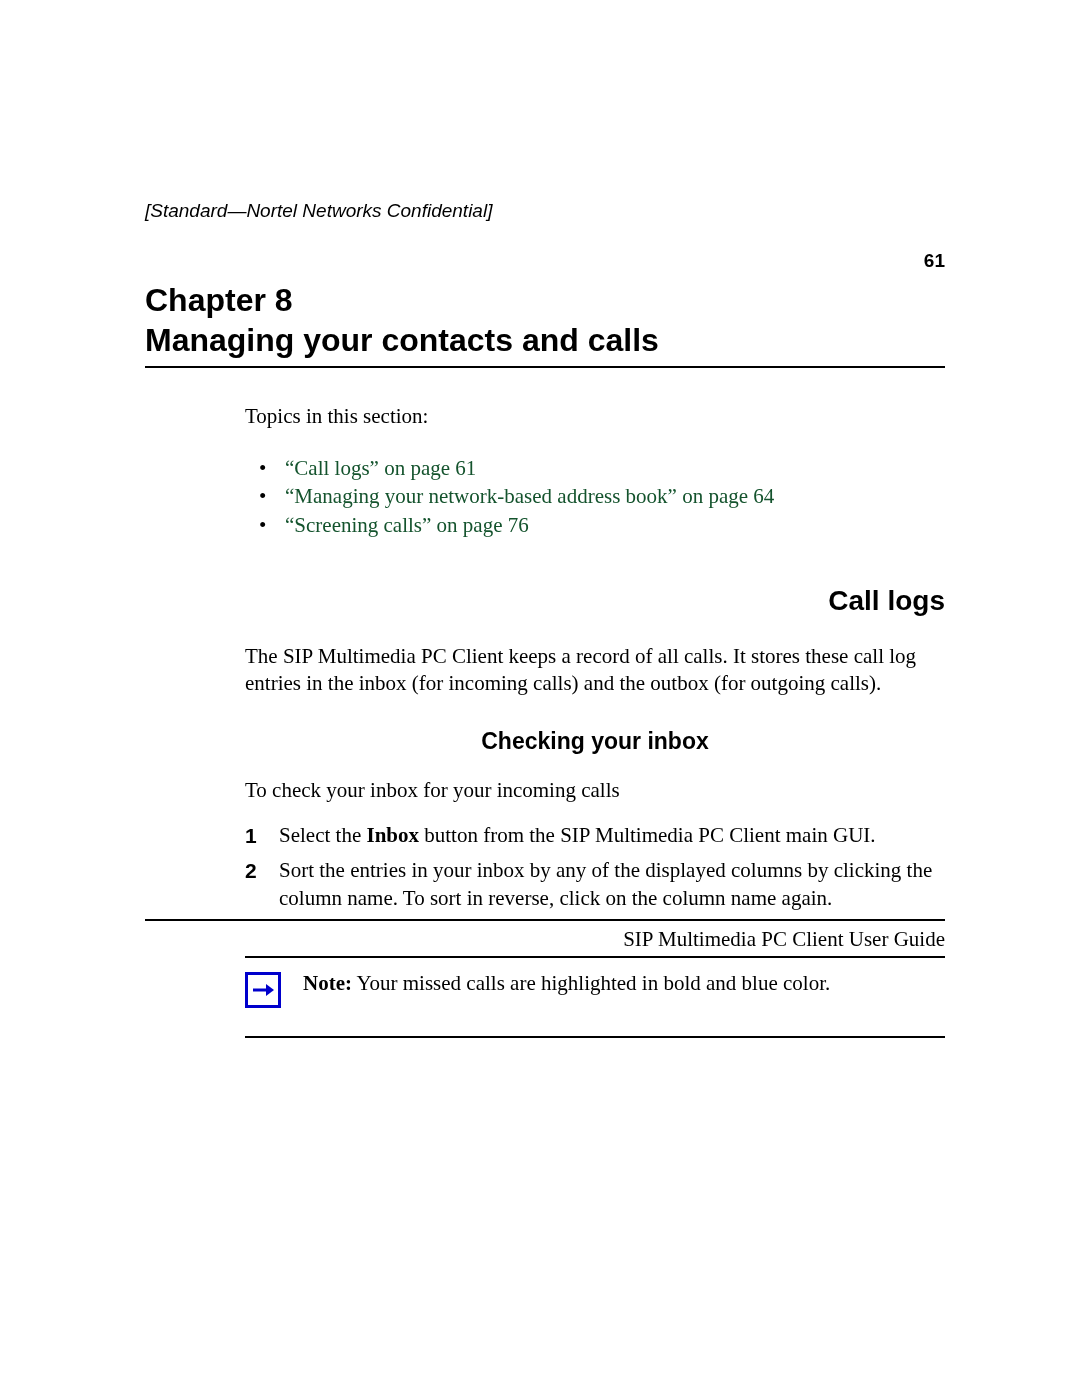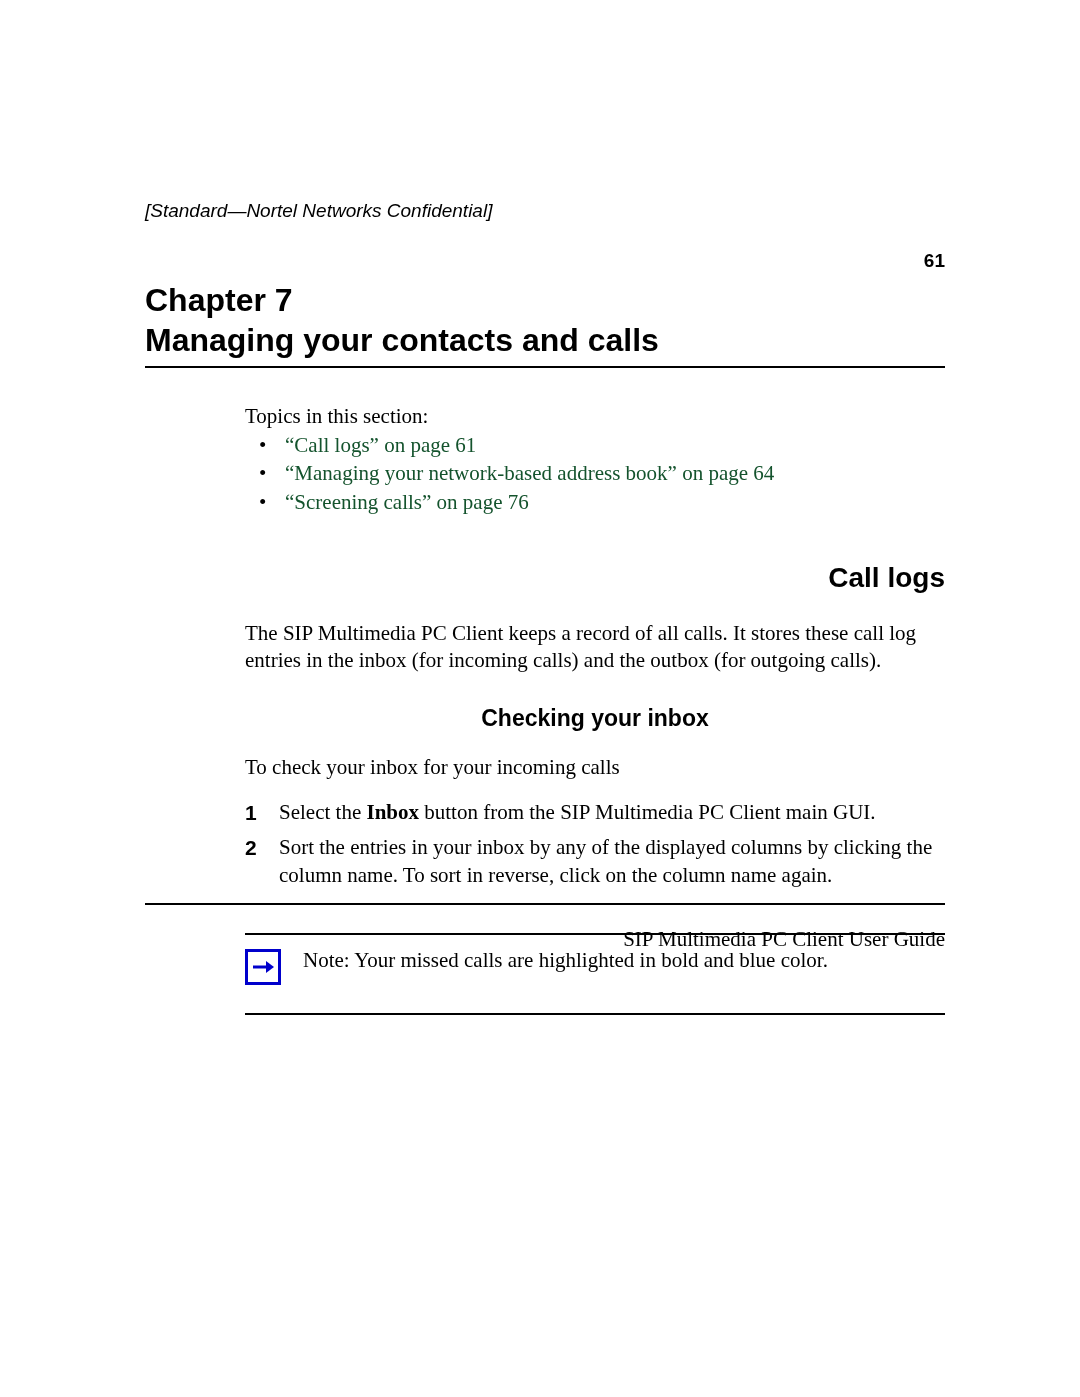--- a/index.html
+++ b/index.html
@@ -39,21 +39,21 @@
     font-family: Arial, Helvetica, sans-serif;
     font-weight: bold;
     font-size: 32px;
     line-height: 1.25;
   }
   .body-indent {
     margin-left: 100px;
   }
   .topics-intro {
     font-size: 21px;
-    margin-bottom: 2px;
+    margin-bottom: 25px;
   }
   ul.topics {
     list-style: none;
     padding: 0;
     margin: 0 0 46px 0;
   }
   ul.topics li {
     font-size: 21px;
     line-height: 1.35;
     padding-left: 40px;
@@ -123,45 +123,45 @@
     align-items: center;
     justify-content: center;
     flex: 0 0 auto;
     margin-top: 2px;
   }
   .note-icon svg { display: block; }
   .note-text {
     font-size: 21px;
     line-height: 1.3;
   }
-  .note-text .lead { font-weight: normal; text-align: center; }
+  .note-text .lead { font-weight: bold; text-align: center; }
   .footer {
     position: absolute;
     left: 145px;
     right: 135px;
     bottom: 320px;
   }
   .footer-line {
     border-top: 2px solid #000;
-    padding-top: 22px;
+    padding-top: 6px;
     text-align: right;
     font-size: 21px;
   }
 </style>
 </head>
 <body>
 
 <div class="page">
 
   <div class="conf">[Standard—Nortel Networks Confidential]</div>
 
   <div class="pagenum">61</div>
 
   <div class="chapter-block">
-    <div class="chapter-label">Chapter 7</div>
+    <div class="chapter-label">Chapter 8</div>
     <div class="chapter-title">Managing your contacts and calls</div>
   </div>
 
   <div class="body-indent">
     <div class="topics-intro">Topics in this section:</div>
     <ul class="topics">
       <li><a>“Call logs” on page 61</a></li>
       <li><a>“Managing your network-based address book” on page 64</a></li>
       <li><a>“Screening calls” on page 76</a></li>
     </ul>

